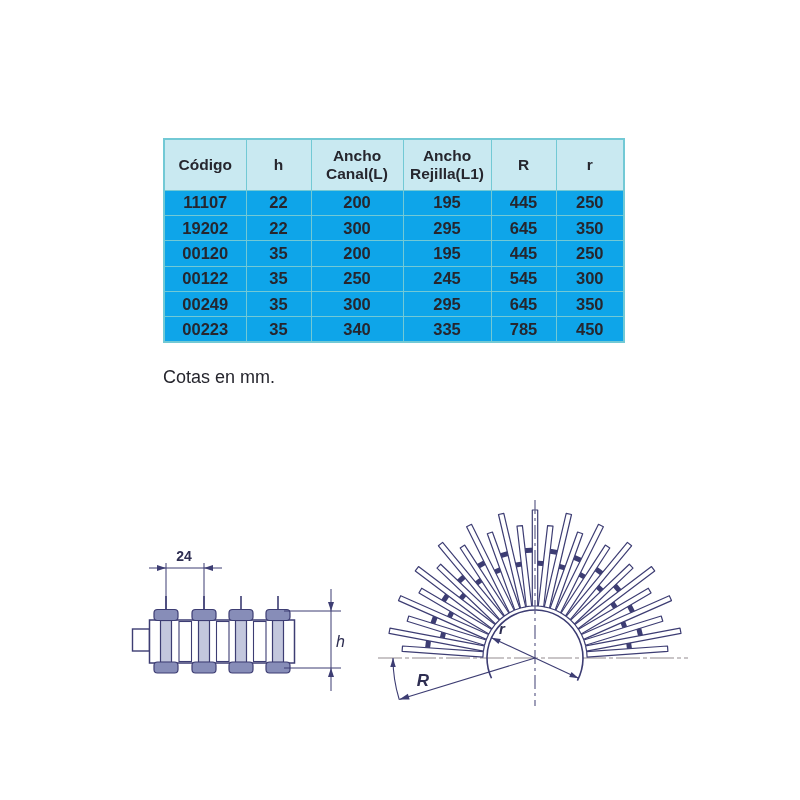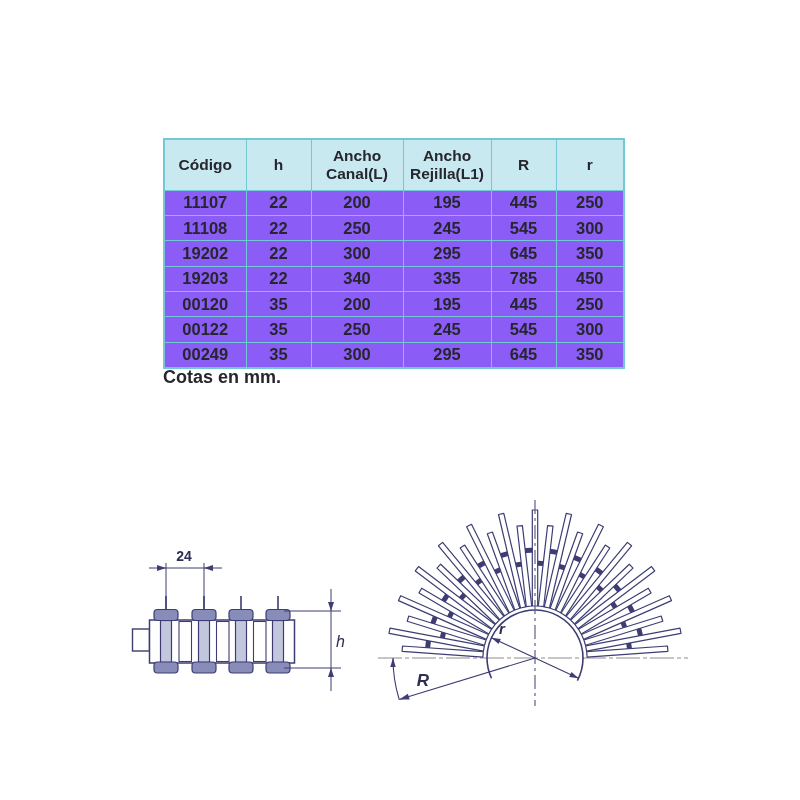--- a/index.html
+++ b/index.html
@@ -13,29 +13,29 @@
     border:2px solid var(--tbl-border,#72c9d5);
     margin-top:32px;
   }
   table.spec th,table.spec td{
     border:1.5px solid var(--tbl-border,#72c9d5);
     text-align:center;vertical-align:middle;
     color:var(--tbl-text,#26262e);
     padding:0;
   }
   table.spec thead tr{height:51px;}
-  table.spec tbody tr{height:25.4px;background:#8b5cf6;}
+  table.spec tbody tr{height:25.4px;background:#0ea5e9;}
   table.spec th{
     background:var(--hdr-bg,#c9e9f1);
     font-weight:bold;font-size:15.5px;line-height:1.15;white-space:pre-line;
   }
   table.spec td{font-weight:bold;font-size:16.5px;}
   .units{
     position:absolute;left:163px;top:367px;
-    font-size:18px;font-weight:bold;color:var(--tbl-text,#26262e);
+    font-size:18px;font-weight:normal;color:var(--tbl-text,#26262e);
   }
   svg.dwg{position:absolute;overflow:visible;}
   svg text{font-family:"Liberation Sans",sans-serif;}
 </style>
 </head>
 <body>
 
 <div class="canvas">
 
   <table class="spec">
@@ -62,66 +62,58 @@
     <tbody id="body-rows">
         <tr>
           <td>11107</td>
           <td>22</td>
           <td>200</td>
           <td>195</td>
           <td>445</td>
           <td>250</td>
         </tr>
         <tr>
-          <td>11108</td>
-          <td>22</td>
-          <td>250</td>
-          <td>245</td>
-          <td>545</td>
-          <td>300</td>
-        </tr>
-        <tr>
           <td>19202</td>
           <td>22</td>
           <td>300</td>
           <td>295</td>
           <td>645</td>
           <td>350</td>
         </tr>
         <tr>
-          <td>19203</td>
-          <td>22</td>
+          <td>00120</td>
+          <td>35</td>
+          <td>200</td>
+          <td>195</td>
+          <td>445</td>
+          <td>250</td>
+        </tr>
+        <tr>
+          <td>00122</td>
+          <td>35</td>
+          <td>250</td>
+          <td>245</td>
+          <td>545</td>
+          <td>300</td>
+        </tr>
+        <tr>
+          <td>00249</td>
+          <td>35</td>
+          <td>300</td>
+          <td>295</td>
+          <td>645</td>
+          <td>350</td>
+        </tr>
+        <tr>
+          <td>00223</td>
+          <td>35</td>
           <td>340</td>
           <td>335</td>
           <td>785</td>
           <td>450</td>
-        </tr>
-        <tr>
-          <td>00120</td>
-          <td>35</td>
-          <td>200</td>
-          <td>195</td>
-          <td>445</td>
-          <td>250</td>
-        </tr>
-        <tr>
-          <td>00122</td>
-          <td>35</td>
-          <td>250</td>
-          <td>245</td>
-          <td>545</td>
-          <td>300</td>
-        </tr>
-        <tr>
-          <td>00249</td>
-          <td>35</td>
-          <td>300</td>
-          <td>295</td>
-          <td>645</td>
-          <td>350</td>
         </tr>
       </tbody>
   </table>
 
   <div class="units">Cotas en mm.</div>
 
   <svg id="side-view" class="dwg" style="left:125px;top:540px;width:230px;height:165px" viewBox="125 540 230 165">
       <line x1="149" y1="568" x2="222" y2="568" stroke="#3d3d73" stroke-width="1"></line>
       <line x1="166" y1="563" x2="166" y2="609" stroke="#3d3d73" stroke-width="1"></line>
       <line x1="204" y1="563" x2="204" y2="609" stroke="#3d3d73" stroke-width="1"></line>

